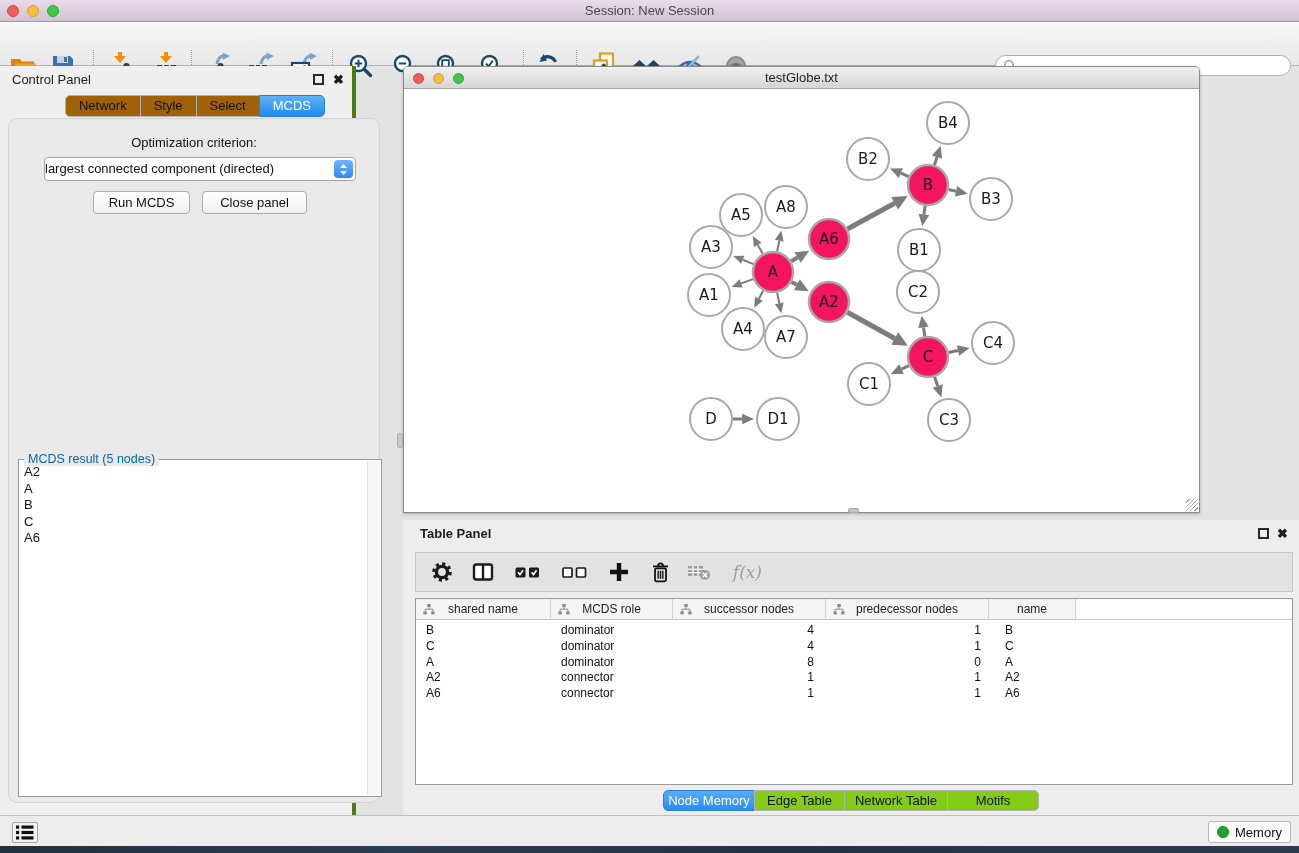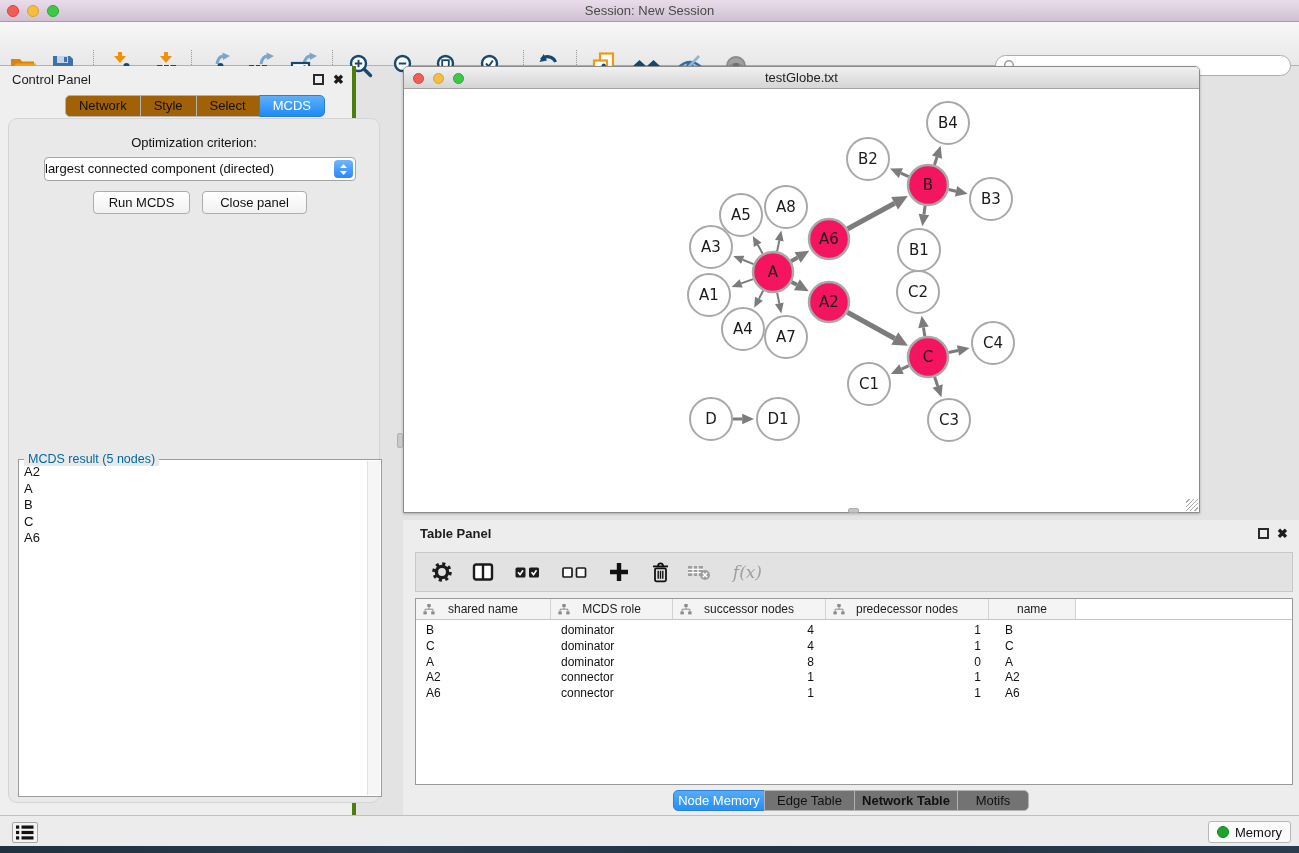--- a/index.html
+++ b/index.html
@@ -79,26 +79,26 @@
     border:1px solid #999; overflow:hidden; }
   .thead { display:flex; height:21px; background:#f4f4f4; border-bottom:1px solid #c6c6c6; }
   .th { position:relative; display:flex; align-items:center; justify-content:center; gap:5px;
     font-size:12px; color:#1c1c1c; border-right:1px solid #d2d2d2; background:#f4f4f4; }
   .th .tree { position:absolute; left:7px; top:5px; }
   .c0{width:135px;} .c1{width:122px;} .c2{width:153px;} .c3{width:163px;} .c4{width:87px;}
   .cfill{flex:1; border-right:none; background:#fff;}
   .tr { display:flex; height:15.8px; }
   .td { font-size:12px; color:#111; line-height:15.5px; white-space:nowrap; overflow:hidden; }
   .tp-tabs { position:absolute; left:0; top:270px; width:896px; display:flex; justify-content:center; }
-  .ptab { height:21px; line-height:19px; font-size:13px; text-align:center; background:#737373;
+  .ptab { height:21px; line-height:19px; font-size:13px; text-align:center; background:#84cc16;
     border:1px solid #b2b2b2; margin-left:-1px; color:#111; }
   .ptab:first-child { border-radius:5px 0 0 5px; margin-left:0; }
   .ptab:last-child { border-radius:0 5px 5px 0; }
   .ptab.active { background:linear-gradient(#57aaf8,#2490f6); border-color:#2b7fd8; color:#fff; }
-  .pt0{width:92px;} .pt1{width:91px;} .pt2{width:104px;font-weight:bold;} .pt3{width:72px;}
+  .pt0{width:92px;} .pt1{width:91px;} .pt2{width:104px;} .pt3{width:92px;}
 
   
   .statusbar { position:absolute; left:0; top:815px; width:1299px; height:46px; background:#ececec;
     border-top:1px solid #bfbfbf; }
   .sb-list { position:absolute; left:12px; top:6px; width:26px; height:21px; background:#f3f3f3;
     border:1px solid #a6a6a6; border-radius:2px; display:flex; align-items:center; justify-content:center; }
   .sb-mem { position:absolute; right:8px; top:5px; width:83px; height:22px; background:#fbfbfb;
     border:1px solid #b7b7b7; border-radius:3px; display:flex; align-items:center; justify-content:center; gap:6px; font-size:13px; color:#111; }
   .mem-dot { width:12px; height:12px; border-radius:50%; background:#1ea32c; border:1px solid #158022; }
   .desktop-strip { position:absolute; left:0; bottom:0; width:1299px; height:7px;

